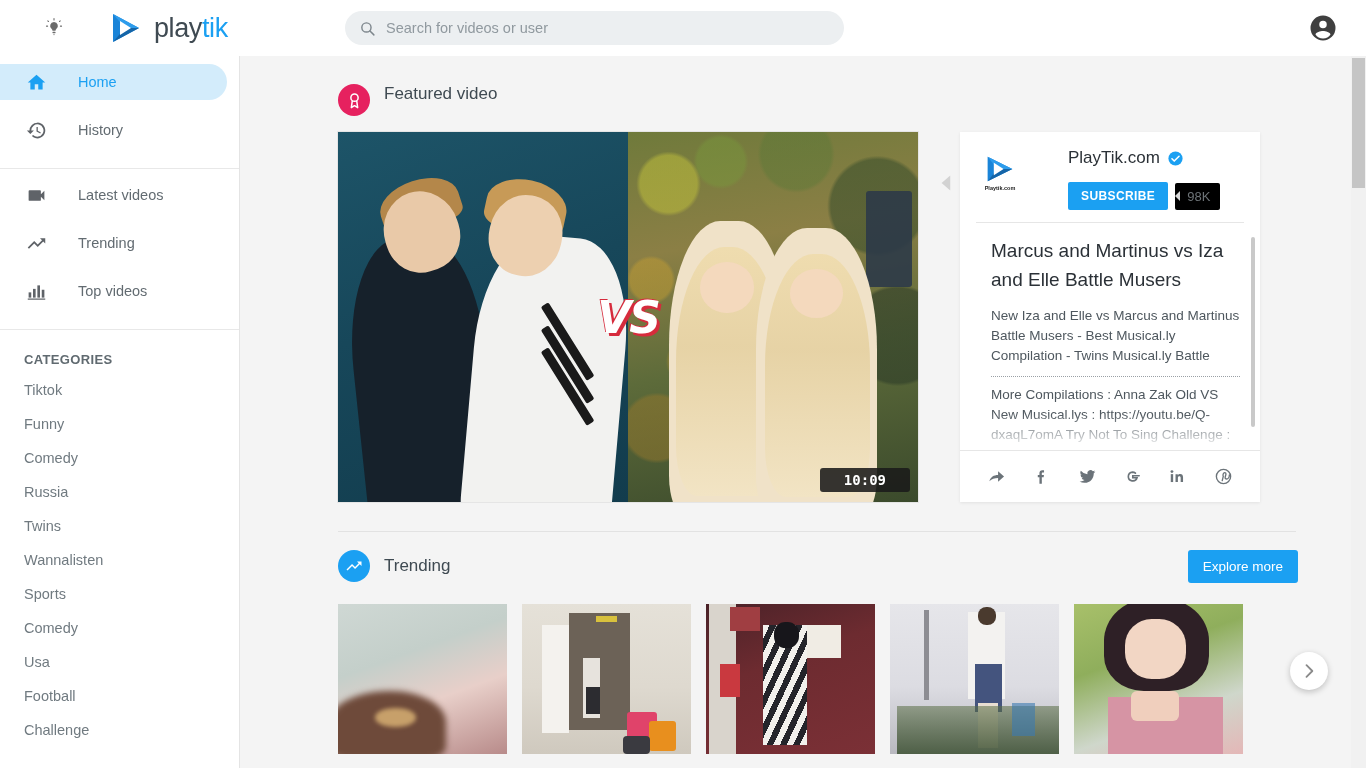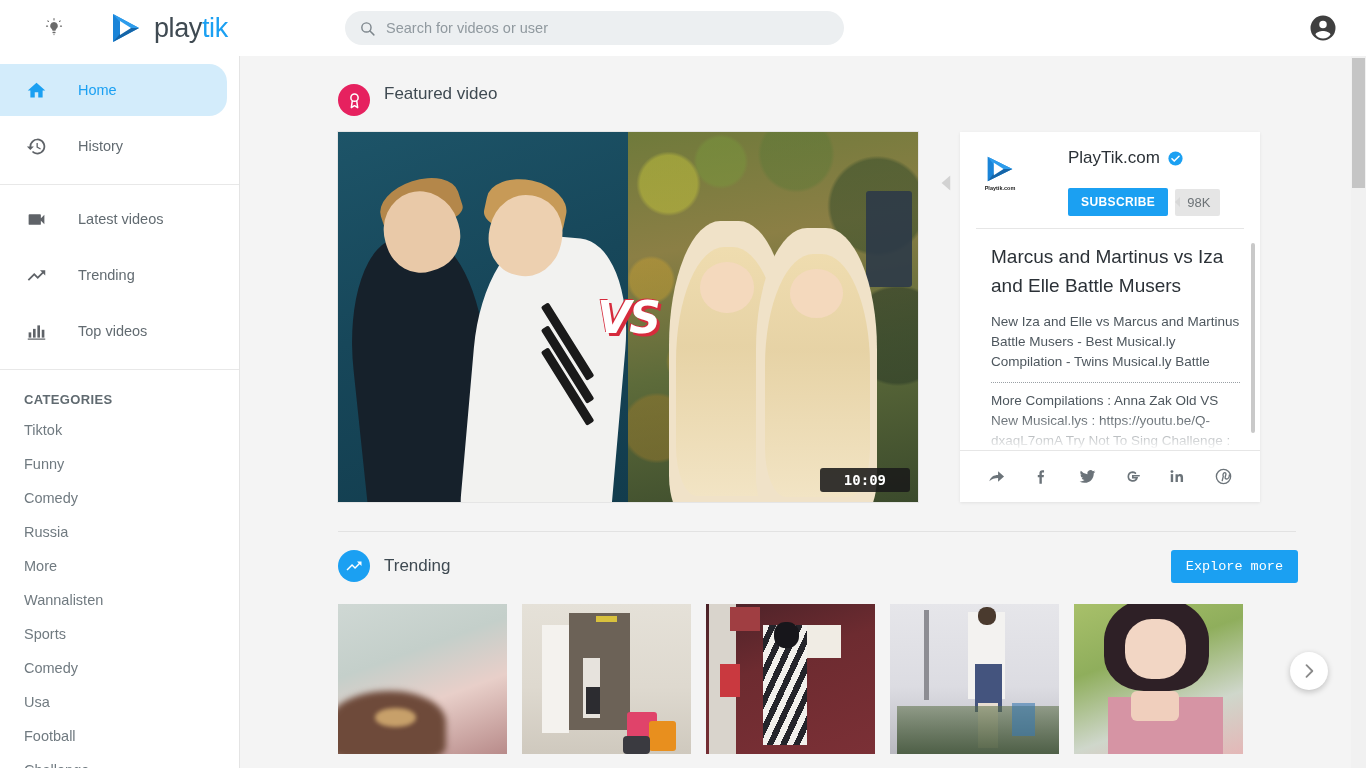--- a/index.html
+++ b/index.html
@@ -63,21 +63,21 @@
     width: 240px; height: 712px;
     background: #ffffff;
     border-right: 1px solid #e4e4e4;
     overflow: hidden;
     z-index: 20;
   }
   .nav-group { padding: 8px 0; }
   .nav-group + .nav-group { border-top: 1px solid #e8e8e8; }
   .nav-item {
     display: flex; align-items: center;
-    height: 52px; margin: 0 12px 4px 0;
+    height: 36px; margin: 0 12px 12px 0;
     padding-left: 24px;
     border-radius: 0 18px 18px 0;
     cursor: pointer;
     font-size: 14.5px; color: #626b71;
   }
   .nav-item .ic {
     width: 24px; height: 24px;
     display: flex; align-items: center; justify-content: center;
     margin-right: 30px; flex: none;
   }
@@ -256,30 +256,30 @@
   .chan-row { display: flex; align-items: flex-start; padding: 16px 16px 12px 16px; gap: 32px; }
   .chan-logo {
     width: 48px; height: 48px; flex: none;
     display: flex; flex-direction: column; align-items: center; justify-content: center;
   }
   .chan-logo-cap { font-size: 5.5px; font-weight: bold; color: #222; margin-top: 1px; }
   .chan-meta { margin-left: 12px; flex: 1; }
   .chan-name-row { display: flex; align-items: center; }
   .chan-name { font-size: 17px; color: #2b3137; }
   .verified { margin-left: 7px; display: flex; }
-  .sub-row { display: flex; align-items: center; margin-top: 20px; }
+  .sub-row { display: flex; align-items: center; margin-top: 14px; }
   .sub-btn {
     background: #1ba0f2; color: #fff;
     font-size: 12px; font-weight: bold; letter-spacing: .4px;
     padding: 7px 13px; border: none; border-radius: 2px;
     cursor: pointer; font-family: "Liberation Sans", sans-serif;
   }
   .sub-count {
     position: relative;
-    background: #e5e5e5; color: #6d7377;
+    background: #000000; color: #6d7377;
     font-size: 13px; padding: 6px 10px 6px 12px;
     margin-left: 7px; border-radius: 2px;
   }
   .sub-count:before {
     content: ""; position: absolute; left: -5px; top: 50%;
     transform: translateY(-50%);
     border: 5px solid transparent; border-right-color: #d8d8d8;
   }
   .card-div { height: 1px; background: #e6e6e6; margin: 0 16px; }
 
@@ -316,21 +316,21 @@
     margin: 29px 70px 0 98px;
   }
 
   
   .trend-head { display: flex; align-items: center; padding: 18px 0 0 98px; position: relative; }
   .explore-btn {
     position: absolute; right: 68px; top: 18px;
     background: #1ba0f2; color: #fff;
     font-size: 13.5px; border: none; border-radius: 3px;
     padding: 9px 15px; cursor: pointer;
-    font-family: Liberation Mono, monospace;
+    font-family: Liberation Sans, sans-serif;
   }
   .trend-strip {
     display: flex; gap: 15px;
     padding: 22px 0 0 98px;
     position: relative;
   }
   .tcard {
     width: 169px; height: 150px; flex: none;
     overflow: hidden; position: relative; background: #ddd;
   }
@@ -453,21 +453,21 @@
       <span>Top videos</span>
     </div>
   </div>
 
   <div class="nav-group">
     <div class="cat-head">CATEGORIES</div>
     <div class="cat-item">Tiktok</div>
     <div class="cat-item">Funny</div>
     <div class="cat-item">Comedy</div>
     <div class="cat-item">Russia</div>
-    <div class="cat-item">More</div>
+    <div class="cat-item">Twins</div>
     <div class="cat-item">Wannalisten</div>
     <div class="cat-item">Sports</div>
     <div class="cat-item">Comedy</div>
     <div class="cat-item">Usa</div>
     <div class="cat-item">Football</div>
     <div class="cat-item">Challenge</div>
   </div>
 </div>
 
 <div class="main">

